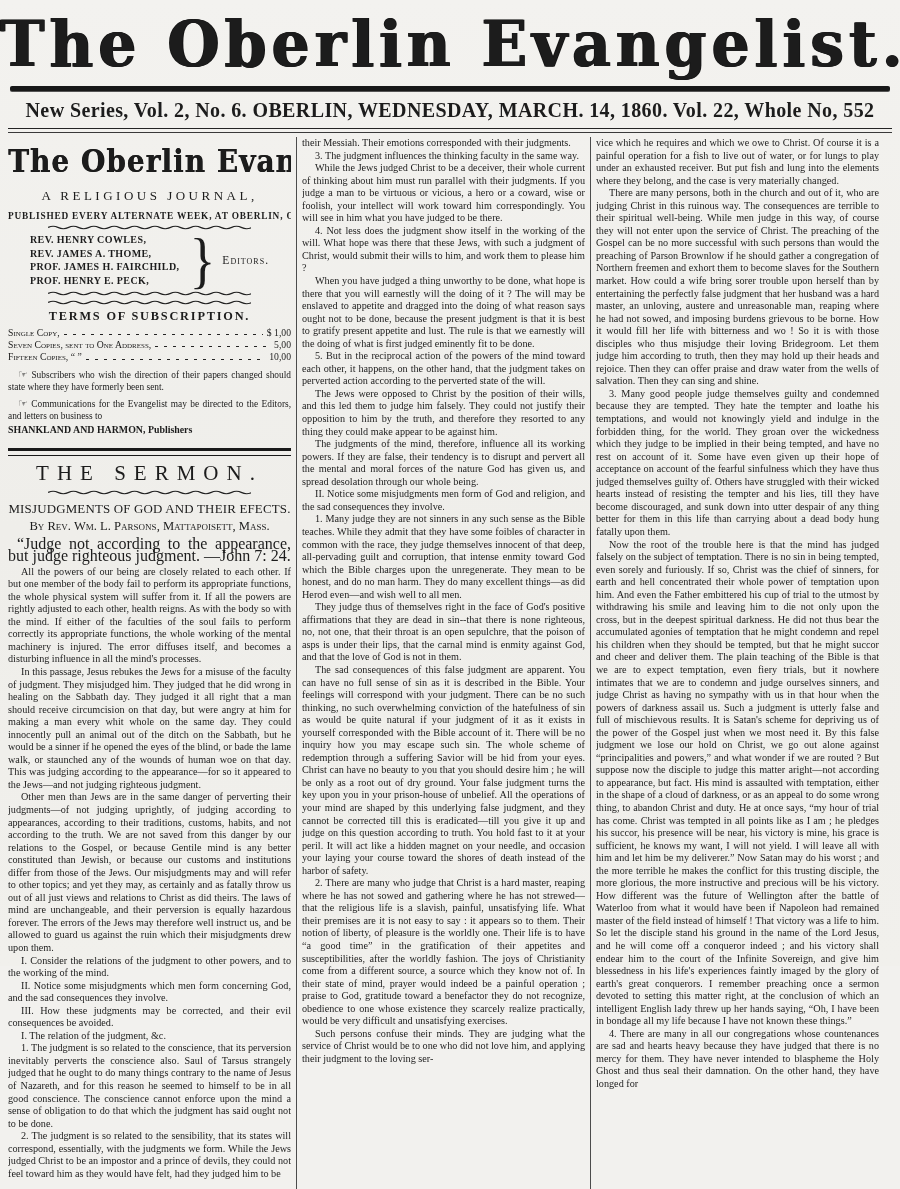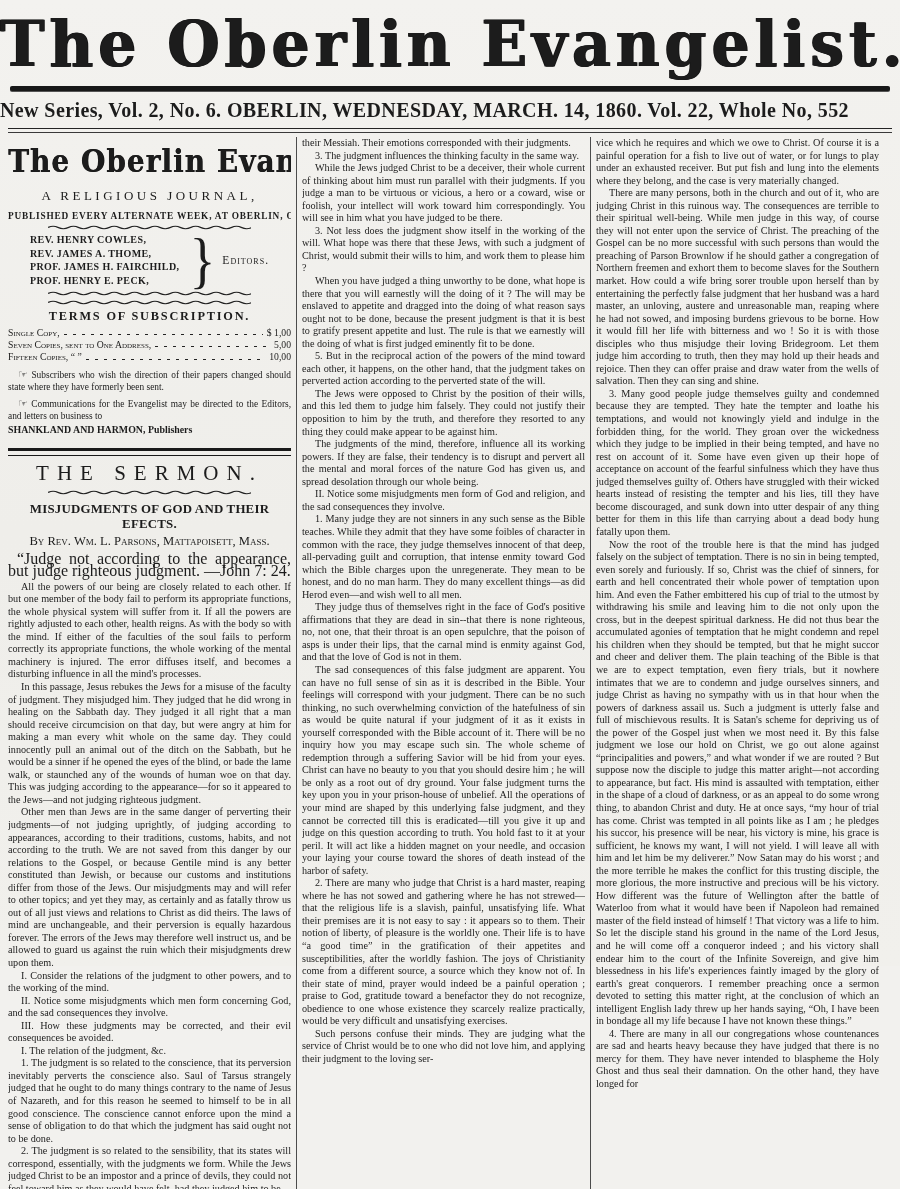--- a/index.html
+++ b/index.html
@@ -16,21 +16,21 @@
   .masthead-title{
     font-family:"DejaVu Serif",serif;font-weight:700;
     font-size:60px;line-height:82px;letter-spacing:5px;
     transform:scaleY(1.06);
     text-shadow:0.8px 0 0 #151515,-0.8px 0 0 #151515;
     white-space:nowrap;
   }
   .rule-thick{height:5px;background:#181818;margin:1px 10px 0;border-radius:2px;
     box-shadow:0 1px 0 #555;}
   .dateline{
-    font-weight:700;font-size:20px;
+    text-align:center;font-weight:700;font-size:20px;
     padding:8px 0 6px;letter-spacing:0.4px;white-space:nowrap;
   }
   .rule-double{height:3px;border-top:1.6px solid #242424;border-bottom:1px solid #3a3a3a;margin:0 8px;}
   
   .columns{display:flex;align-items:stretch;padding:4px 8px 0;height:1052px;overflow:hidden;}
   .col{width:283px;overflow:hidden;}
   .divider{width:1px;background:#4c4c4c;margin:0 5px;}
   
   .body{font-size:10.2px;line-height:12.55px;text-align:justify;text-indent:13px;margin:0;}
   
@@ -52,21 +52,21 @@
   .term-label{font-variant:small-caps;white-space:nowrap;}
   .term-leader{flex:1;height:10px;margin:0 4px;
     background-image:repeating-linear-gradient(90deg,#222 0 3px,transparent 3px 9px);
     background-size:100% 1.4px;background-repeat:no-repeat;background-position:0 70%;}
   .term-price{white-space:nowrap;}
   .notice{font-size:9.4px;line-height:12px;text-align:justify;margin-top:4px;text-indent:10px;}
   .manicule{font-size:11px;}
   .publishers{text-align:left;font-size:9.9px;font-weight:700;margin:2px 2px 13px 0;}
   .rule-heavy{height:4px;border-top:3px solid #1a1a1a;border-bottom:1px solid #1a1a1a;margin:3px 0 5px;}
   .sermon-head{text-align:center;font-size:21px;letter-spacing:8px;margin:5px 0 1px;white-space:nowrap;}
-  .article-title{text-align:center;font-weight:700;font-size:12.9px;letter-spacing:0.2px;margin:7px 0 2px;}
+  .article-title{text-align:center;font-weight:400;font-size:12.9px;letter-spacing:0.2px;margin:7px 0 2px;}
   .byline{text-align:center;font-variant:small-caps;font-size:12.6px;margin-bottom:4px;white-space:nowrap;}
   .epigraph{font-size:16px;line-height:12px;text-align:justify;margin:1px 0 4px;text-indent:9px;}
 </style>
 </head>
 <body>
 
 <div class="page">
 
   <div class="masthead">
     <div class="masthead-title">The Oberlin Evangelist.</div>
@@ -144,21 +144,21 @@
       <p class="body">1. The judgment is so related to the conscience, that its perversion inevitably perverts the conscience also.  Saul of Tarsus strangely judged that he ought to do many things contrary to the name of Jesus of Nazareth, and for this reason he seemed to himself to be in all good conscience.  The conscience cannot enforce upon the mind a sense of obligation to do that which the judgment has said ought not to be done.</p>
       <p class="body">2. The judgment is so related to the sensibility, that its states will correspond, essentially, with the judgments we form.  While the Jews judged Christ to be an impostor and a prince of devils, they could not feel toward him as they would have felt, had they judged him to be</p>
     </div>
 
     <div class="divider"></div>
 
     <div class="col">
       <p class="body" style="text-indent:0;">their Messiah.  Their emotions corresponded with their judgments.</p>
       <p class="body">3. The judgment influences the thinking faculty in the same way.</p>
       <p class="body">While the Jews judged Christ to be a deceiver, their whole current of thinking about him must run parallel with their judgments.  If you judge a man to be virtuous or vicious, a hero or a coward, wise or foolish, your intellect will work toward him correspondingly.  You will see in him what you have judged to be there.</p>
-      <p class="body">3. Not less does the judgment show itself in the working of the will.  What hope was there that these Jews, with such a judgment of Christ, would submit their wills to him, and work them to please him ?</p>
+      <p class="body">4. Not less does the judgment show itself in the working of the will.  What hope was there that these Jews, with such a judgment of Christ, would submit their wills to him, and work them to please him ?</p>
       <p class="body">When you have judged a thing unworthy to be done, what hope is there that you will earnestly will the doing of it ?  The will may be enslaved to appetite and dragged into the doing of what reason says ought not to be done, because the present judgment is that it is best to gratify present appetite and lust.  The rule is that we earnestly will the doing of what is first judged eminently fit to be done.</p>
       <p class="body">5. But in the reciprocal action of the powers of the mind toward each other, it happens, on the other hand, that the judgment takes on perverted action according to the perverted state of the will.</p>
       <p class="body">The Jews were opposed to Christ by the position of their wills, and this led them to judge him falsely.  They could not justify their opposition to him by the truth, and therefore they resorted to any thing they could make appear to be against him.</p>
       <p class="body">The judgments of the mind, therefore, influence all its working powers.  If they are false, their tendency is to disrupt and pervert all the mental and moral forces of the nature God has given us, and spread desolation through our whole being.</p>
       <p class="body">II. Notice some misjudgments men form of God and religion, and the sad consequences they involve.</p>
       <p class="body">1. Many judge they are not sinners in any such sense as the Bible teaches.  While they admit that they have some foibles of character in common with the race, they judge themselves innocent of that deep, all-pervading guilt and corruption, that intense enmity toward God which the Bible charges upon the unregenerate.  They mean to be honest, and do no man harm.  They do many excellent things—as did Herod even—and wish well to all men.</p>
       <p class="body">They judge thus of themselves right in the face of God's positive affirmations that they are dead in sin--that there is none righteous, no, not one, that their throat is an open sepulchre, that the poison of asps is under their lips, that the carnal mind is enmity against God, and that the love of God is not in them.</p>
       <p class="body">The sad consequences of this false judgment are apparent.  You can have no full sense of sin as it is described in the Bible.  Your feelings will correspond with your judgment.  There can be no such thinking, no such overwhelming conviction of the hatefulness of sin as would be quite natural if your judgment of it as it exists in yourself corresponded with the Bible account of it.  There will be no inquiry how you may escape such sin.  The whole scheme of redemption through a suffering Savior will be hid from your eyes.  Christ can have no beauty to you that you should desire him ; he will be only as a root out of dry ground.  Your false judgment turns the key upon you in your prison-house of unbelief.  All the operations of your mind are shaped by this underlying false judgment, and they cannot be corrected till this is eradicated—till you give it up and judge on this question according to truth.  You hold fast to it at your peril.  It will act like a hidden magnet on your needle, and occasion your laying your course toward the shores of death instead of the harbor of safety.</p>
       <p class="body">2. There are many who judge that Christ is a hard master, reaping where he has not sowed and gathering where he has not strewed—that the religious life is a slavish, painful, unsatisfying life.  What their premises are it is not easy to say : it appears so to them.  Their notion of liberty, of pleasure is the worldly one.  Their life is to have “a good time” in the gratification of their appetites and susceptibilities, after the worldly fashion.  The joys of Christianity come from a different source, a source which they know not of.  In their state of mind, prayer would indeed be a painful operation ; praise to God, gratitude toward a benefactor they do not recognize, obedience to one whose existence they scarcely realize practically, would be very difficult and unsatisfying exercises.</p>
       <p class="body">Such persons confuse their minds.  They are judging what the service of Christ would be to one who did not love him, and applying their judgment to the loving ser-</p>

